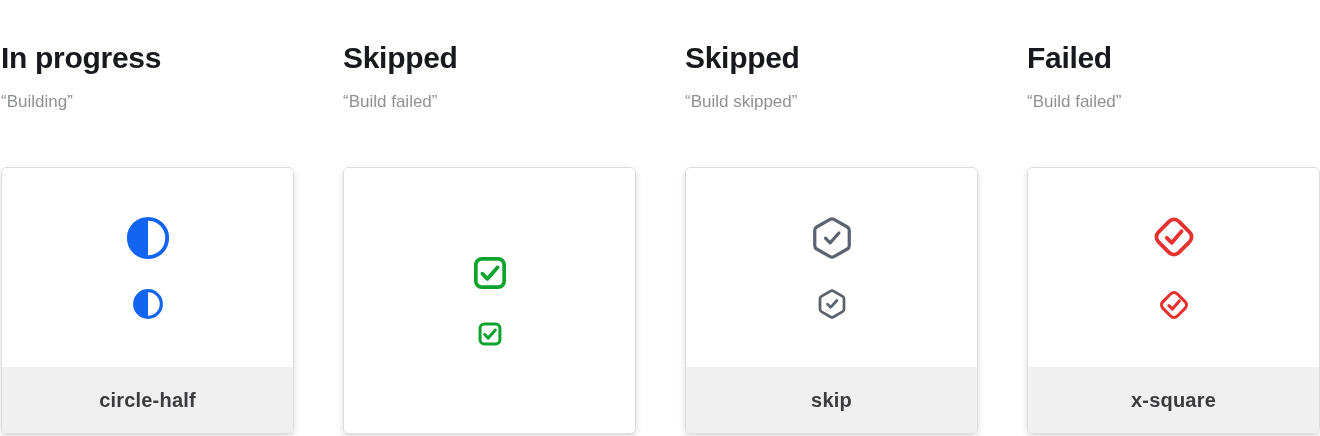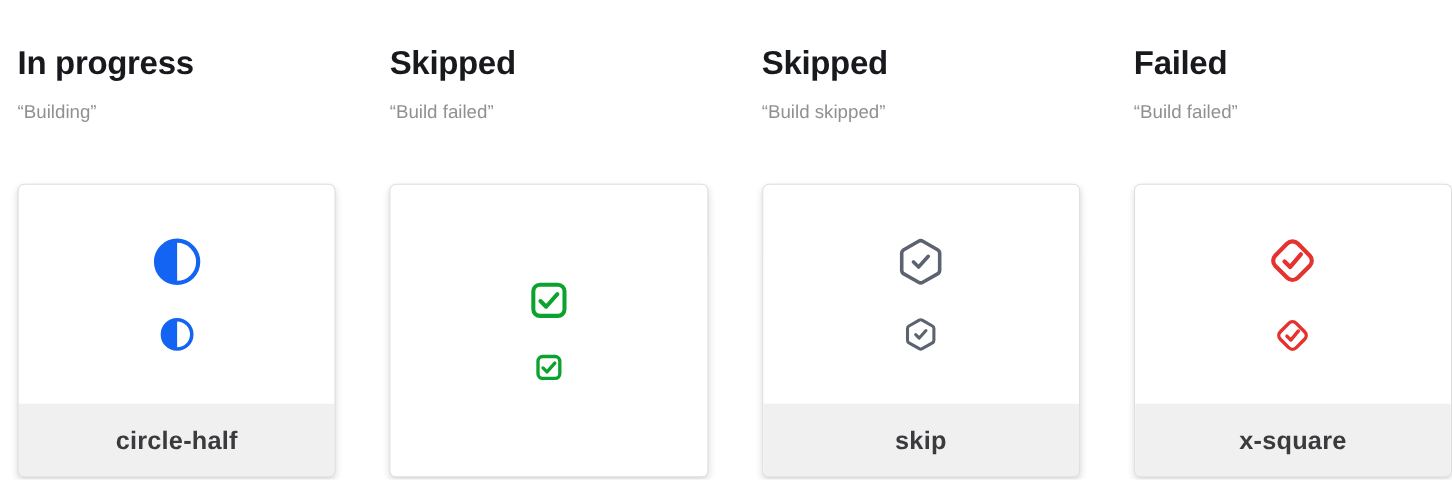--- a/index.html
+++ b/index.html
@@ -6,21 +6,21 @@
   html, body { margin: 0; padding: 0; }
   body {
     width: 1320px; height: 436px;
     background: #ffffff;
     font-family: "Liberation Sans", sans-serif;
     overflow: hidden;
   }
   .board {
     display: flex;
     gap: 49px;
-    padding-left: 16px;
+    padding-left: 1px;
   }
   .column {
     width: 293px;
     display: flex;
     flex-direction: column;
   }
   .status-title {
     margin: 40px 0 0 0;
     font-size: 30px;
     line-height: 36px;
@@ -55,21 +55,21 @@
     background: #ffffff;
   }
   .card-footer {
     height: 66px;
     background: #f0f0f1;
     display: flex;
     align-items: center;
     justify-content: center;
   }
   .icon-label {
-    font-size: 23px;
+    font-size: 20px;
     font-weight: bold;
     color: #3b3b3d;
     letter-spacing: 0.2px;
   }
   svg.icon { display: block; }
   
   .col-in-progress .icon.lg { width: 46px; height: 46px; }
   .col-in-progress .icon.sm { width: 32px; height: 32px; }
   .col-succeded   .icon.lg { width: 40px; height: 40px; }
   .col-succeded   .icon.sm { width: 28px; height: 28px; }

